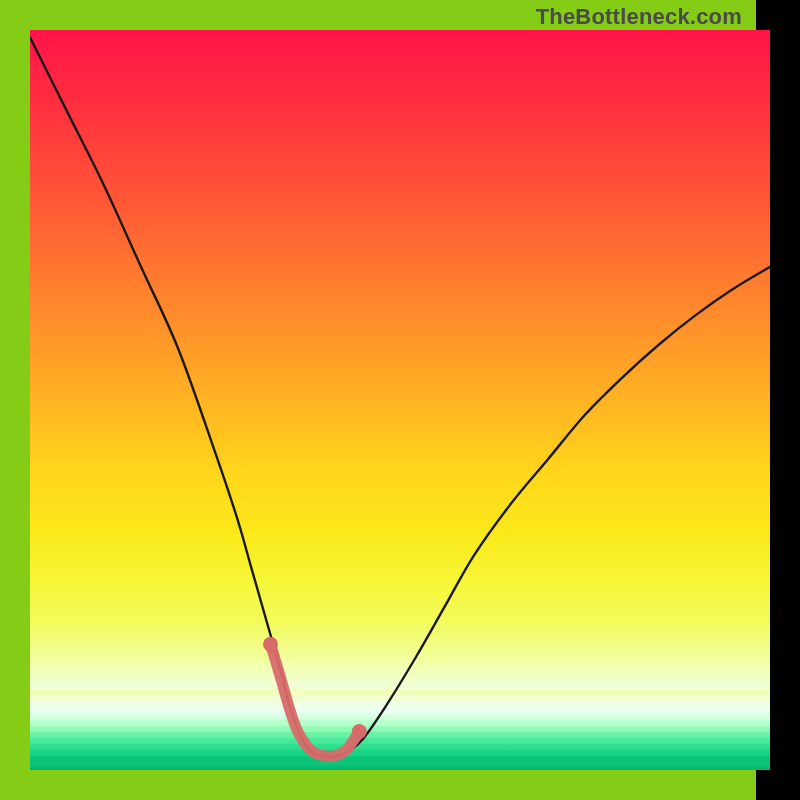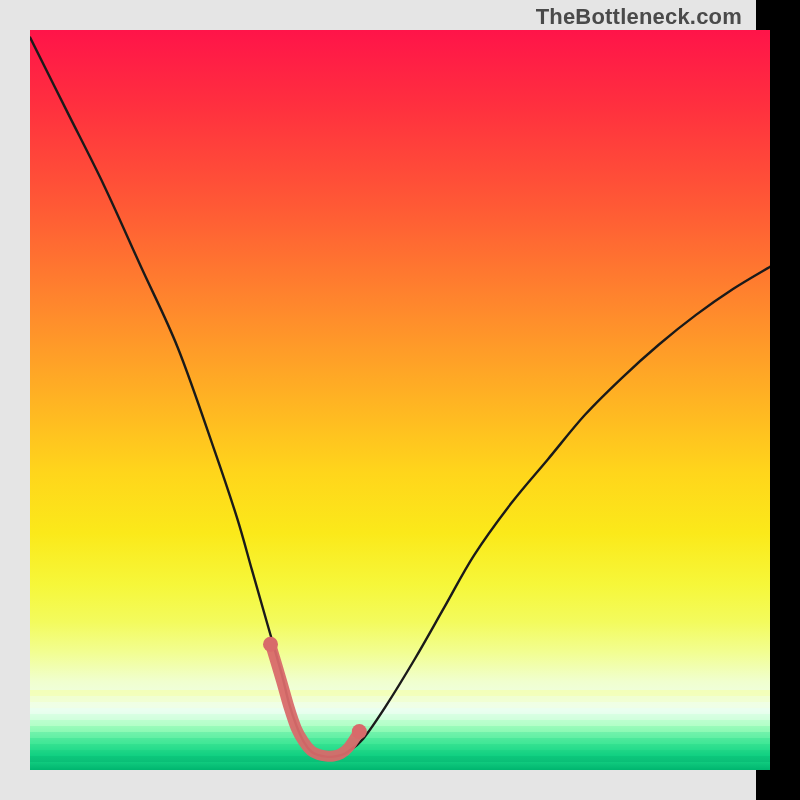--- a/index.html
+++ b/index.html
@@ -8,21 +8,21 @@
     width: 800px;
     height: 800px;
     background: #000;
     overflow: hidden;
     font-family: Arial, Helvetica, sans-serif;
   }
   .frame {
     position: relative;
     width: 756px;
     height: 800px;
-    background: #e5e5e5;
+    background: #84cc16;
   }
   .watermark {
     position: absolute;
     top: 4px;
     right: 14px;
     color: #4a4a4a;
     font-size: 22px;
     font-weight: 600;
     letter-spacing: 0.2px;
     z-index: 20;

